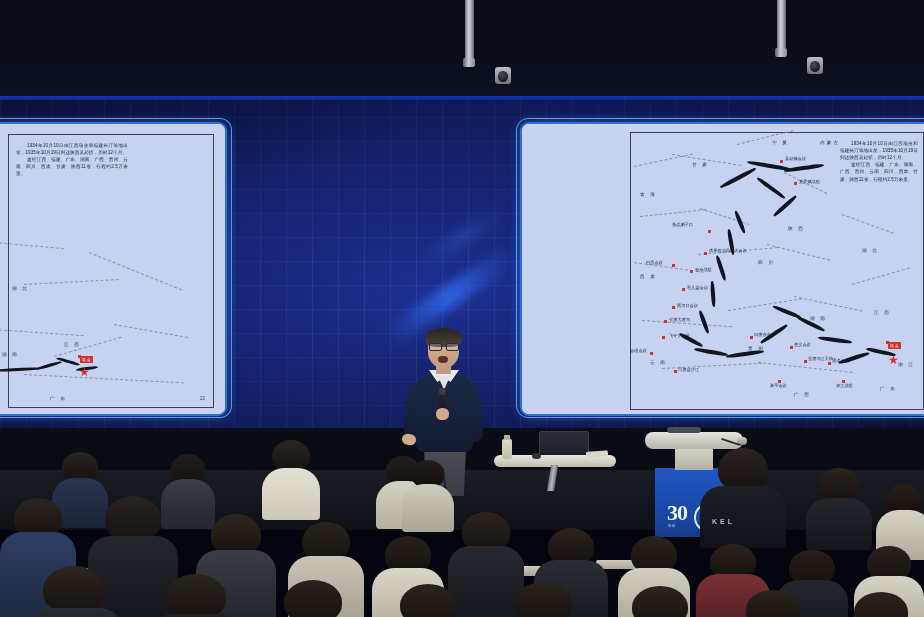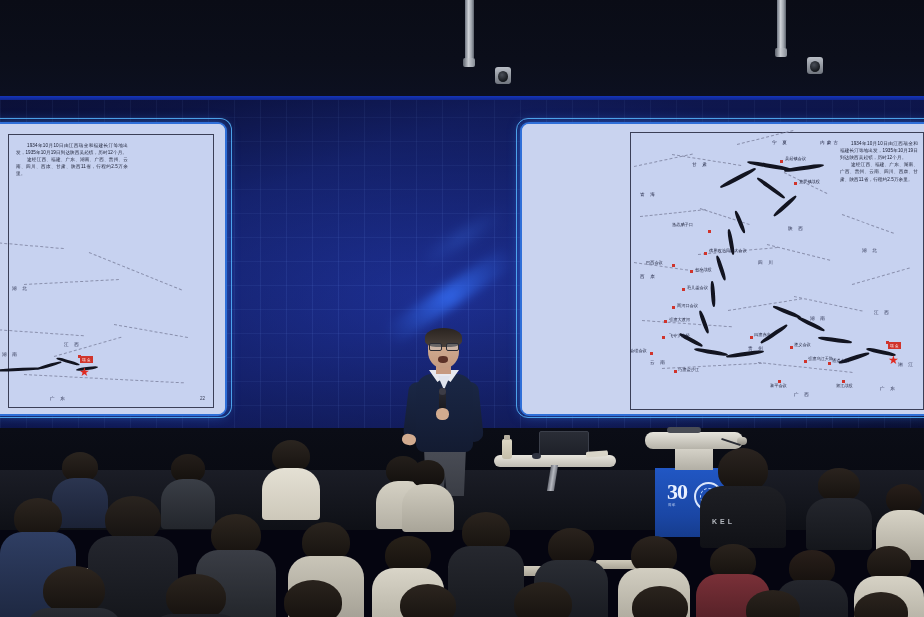--- a/index.html
+++ b/index.html
@@ -140,21 +140,21 @@
   .podtop{position:absolute;left:-10px;top:0;width:98px;height:17px;border-radius:8px;
     background:linear-gradient(180deg,#e6e4dc,#b6b3a9);}
   .podtop .knob{position:absolute;right:-4px;top:5px;width:10px;height:8px;border-radius:4px;
     background:linear-gradient(180deg,#cfccc2,#8f8c84);}
   .podtop .handle{position:absolute;left:22px;top:-5px;width:34px;height:6px;border-radius:4px;
     background:#4a4d55;}
   .podneck{position:absolute;left:20px;top:16px;width:38px;height:22px;
     background:linear-gradient(180deg,#d6d3c9,#b2afa5);}
   .podbody{position:absolute;left:0;top:36px;width:78px;height:69px;
     background:linear-gradient(180deg,#2157c4,#1a46a4 70%,#163c8d);}
-  .logo{position:absolute;left:12px;top:11px;width:56px;height:34px;}
+  .logo{position:absolute;left:12px;top:32px;width:56px;height:34px;}
   .logo .mark{position:absolute;left:0;top:2px;color:#eaf1ff;font-size:22px;font-weight:bold;
     letter-spacing:-1px;line-height:1;font-family:"Liberation Serif",serif;}
   .logo .ring{position:absolute;left:27px;top:3px;width:25px;height:25px;border-radius:50%;
     border:2px solid #dbe6fb;}
   .logo .ring:after{content:"";position:absolute;left:4px;top:4px;right:4px;bottom:4px;
     border-radius:50%;border:1px dashed #cfe0fb;}
   .logo .cn{position:absolute;left:1px;top:24px;color:#cfe0fb;font-size:3.4px;letter-spacing:.6px;}
   .podmic{position:absolute;left:66px;top:4px;width:22px;height:12px;}
   .podmic .stem{position:absolute;left:0;top:5px;width:20px;height:2px;background:#2a2d35;transform:rotate(18deg);}
 

